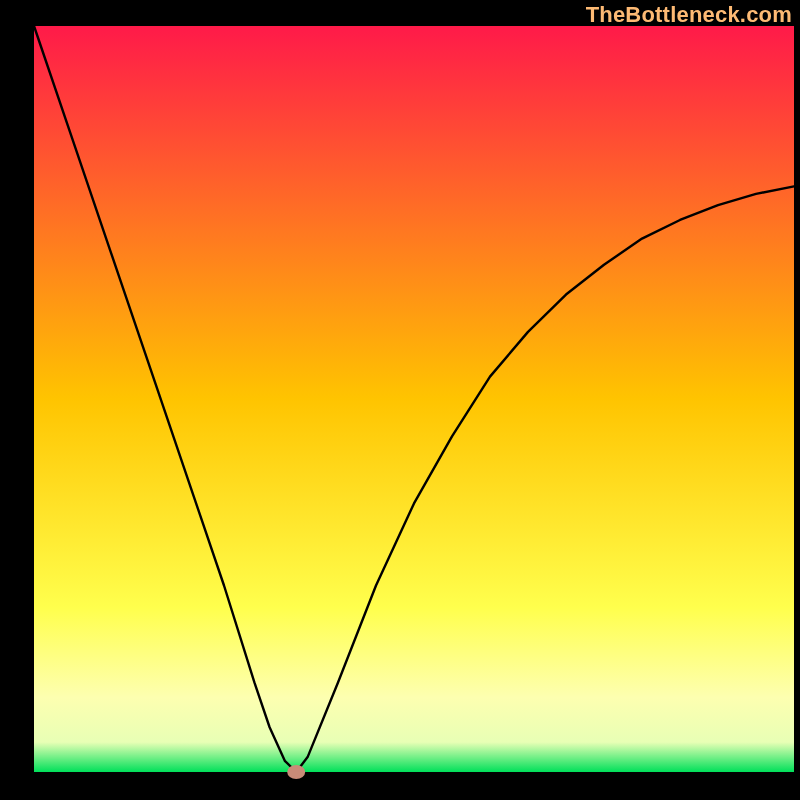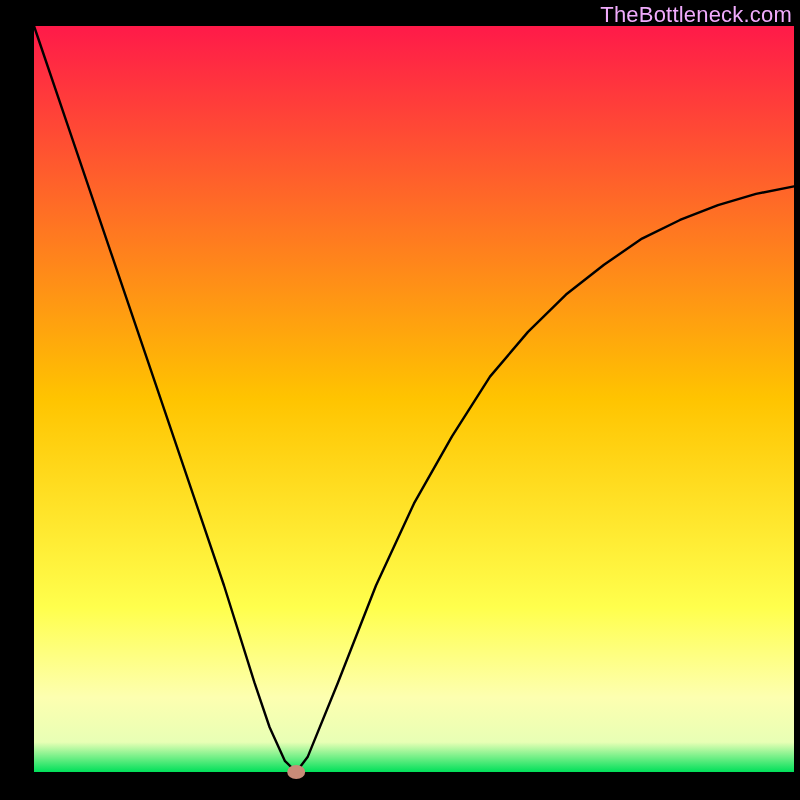--- a/index.html
+++ b/index.html
@@ -13,23 +13,23 @@
   }
   .wrapper {
     position: relative;
     width: 800px;
     height: 800px;
   }
   .watermark {
     position: absolute;
     top: 2px;
     right: 8px;
-    color: #f0abfc;
+    color: #fdba74;
     font-size: 22px;
-    font-weight: 400;
+    font-weight: 700;
     letter-spacing: 0.2px;
     z-index: 10;
   }
   svg {
     position: absolute;
     top: 0;
     left: 0;
   }
 </style>
 </head>

